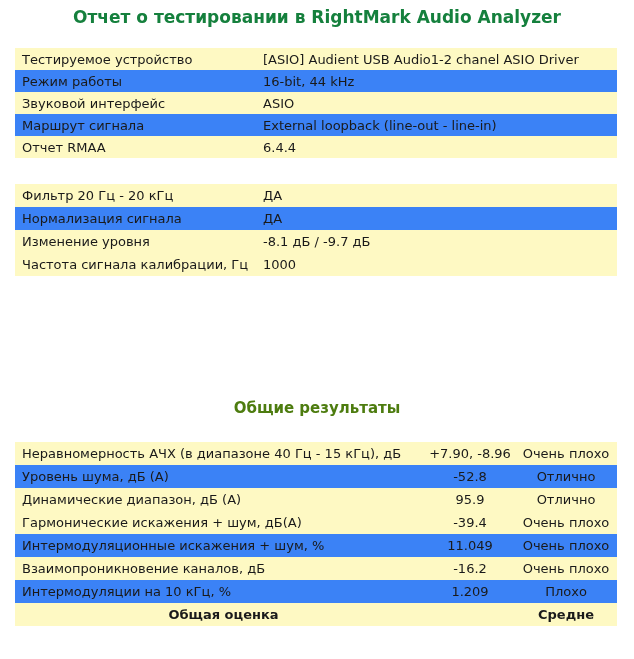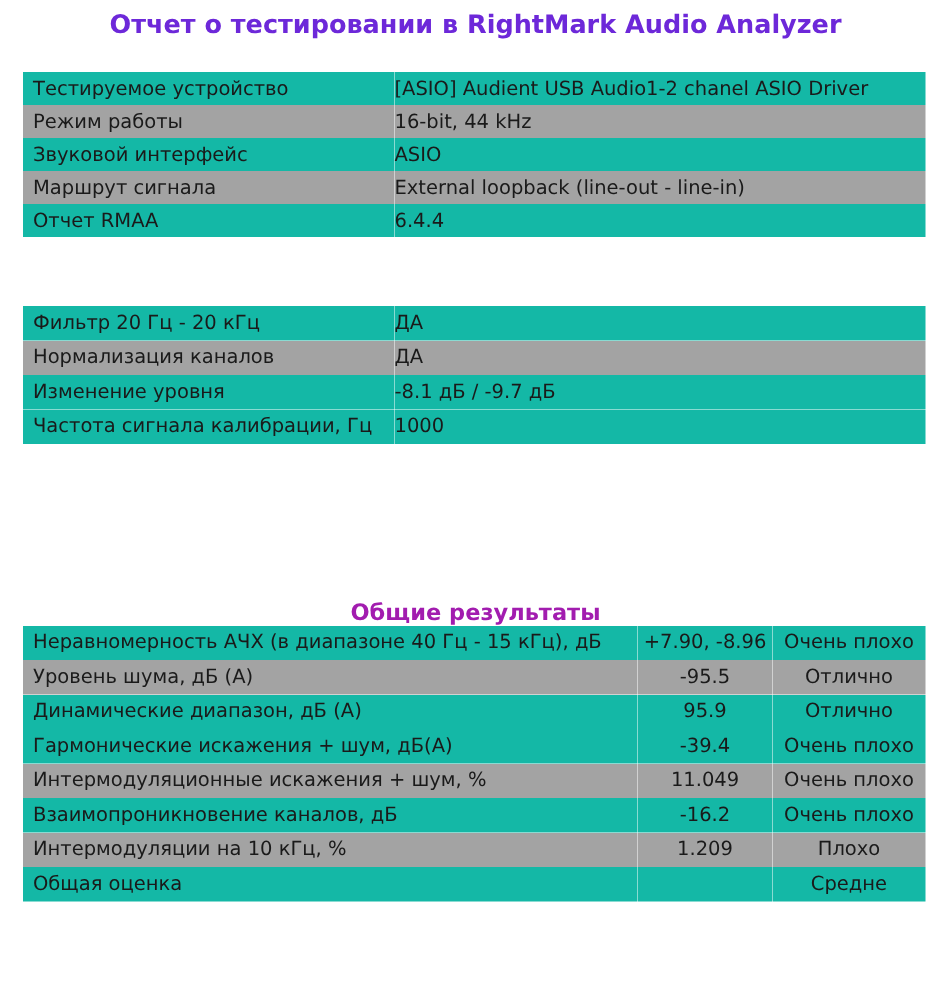--- a/index.html
+++ b/index.html
@@ -17,57 +17,57 @@
     overflow: hidden;
   }
   .report-title {
     position: absolute;
     top: 7px;
     left: 0;
     width: 634px;
     text-align: center;
     font-weight: bold;
     font-size: 17px;
-    color: #6d28d9;
+    color: #15803d;
   }
   .section-heading {
     position: absolute;
     top: 399px;
     left: 0;
     width: 634px;
     text-align: center;
     font-weight: bold;
     font-size: 15px;
-    color: #a21caf;
+    color: #4d7c0f;
   }
   table.report-table {
     position: absolute;
     left: 15px;
     width: 602px;
     border-collapse: collapse;
     table-layout: fixed;
     font-size: 13px;
   }
   #device-table   { top: 48px; }
-  #settings-table { top: 204px; }
-  #results-table  { top: 417px; }
+  #settings-table { top: 184px; }
+  #results-table  { top: 442px; }
   table.report-table tr { height: 23px; }
   #device-table tr { height: 22px; }
   td {
     padding: 0;
     vertical-align: middle;
     white-space: nowrap;
     overflow: hidden;
   }
   td.label-cell { padding-left: 7px; }
   td.value-cell { padding-left: 0; }
   td.center-cell { text-align: center; }
-  tr.row-odd  { background: #14b8a6; }
-  tr.row-even { background: #a3a3a3; }
-  tr.total-row td { font-weight: normal; }
+  tr.row-odd  { background: #fef9c3; }
+  tr.row-even { background: #3b82f6; }
+  tr.total-row td { font-weight: bold; text-align: center; }
 </style>
 </head>
 <body>
 
 <div class="report-title">Отчет о тестировании в RightMark Audio Analyzer</div>
 
 <table class="report-table" id="device-table">
   <colgroup>
       <col style="width:248px">
       <col>
@@ -100,21 +100,21 @@
   <colgroup>
       <col style="width:248px">
       <col>
     </colgroup>
   <tbody>
     <tr class="row-odd">
       <td class="label-cell">Фильтр 20 Гц - 20 кГц</td>
       <td class="value-cell">ДА</td>
     </tr>
     <tr class="row-even">
-      <td class="label-cell">Нормализация каналов</td>
+      <td class="label-cell">Нормализация сигнала</td>
       <td class="value-cell">ДА</td>
     </tr>
     <tr class="row-odd">
       <td class="label-cell">Изменение уровня</td>
       <td class="value-cell">-8.1 дБ / -9.7 дБ</td>
     </tr>
     <tr class="row-odd">
       <td class="label-cell">Частота сигнала калибрации, Гц</td>
       <td class="value-cell">1000</td>
     </tr>
@@ -130,21 +130,21 @@
       <col style="width:102px">
     </colgroup>
   <tbody>
     <tr class="row-odd">
       <td class="label-cell">Неравномерность АЧХ (в диапазоне 40 Гц - 15 кГц), дБ</td>
       <td class="center-cell">+7.90, -8.96</td>
       <td class="center-cell">Очень плохо</td>
     </tr>
     <tr class="row-even">
       <td class="label-cell">Уровень шума, дБ (А)</td>
-      <td class="center-cell">-95.5</td>
+      <td class="center-cell">-52.8</td>
       <td class="center-cell">Отлично</td>
     </tr>
     <tr class="row-odd">
       <td class="label-cell">Динамические диапазон, дБ (А)</td>
       <td class="center-cell">95.9</td>
       <td class="center-cell">Отлично</td>
     </tr>
     <tr class="row-odd">
       <td class="label-cell">Гармонические искажения + шум, дБ(А)</td>
       <td class="center-cell">-39.4</td>

